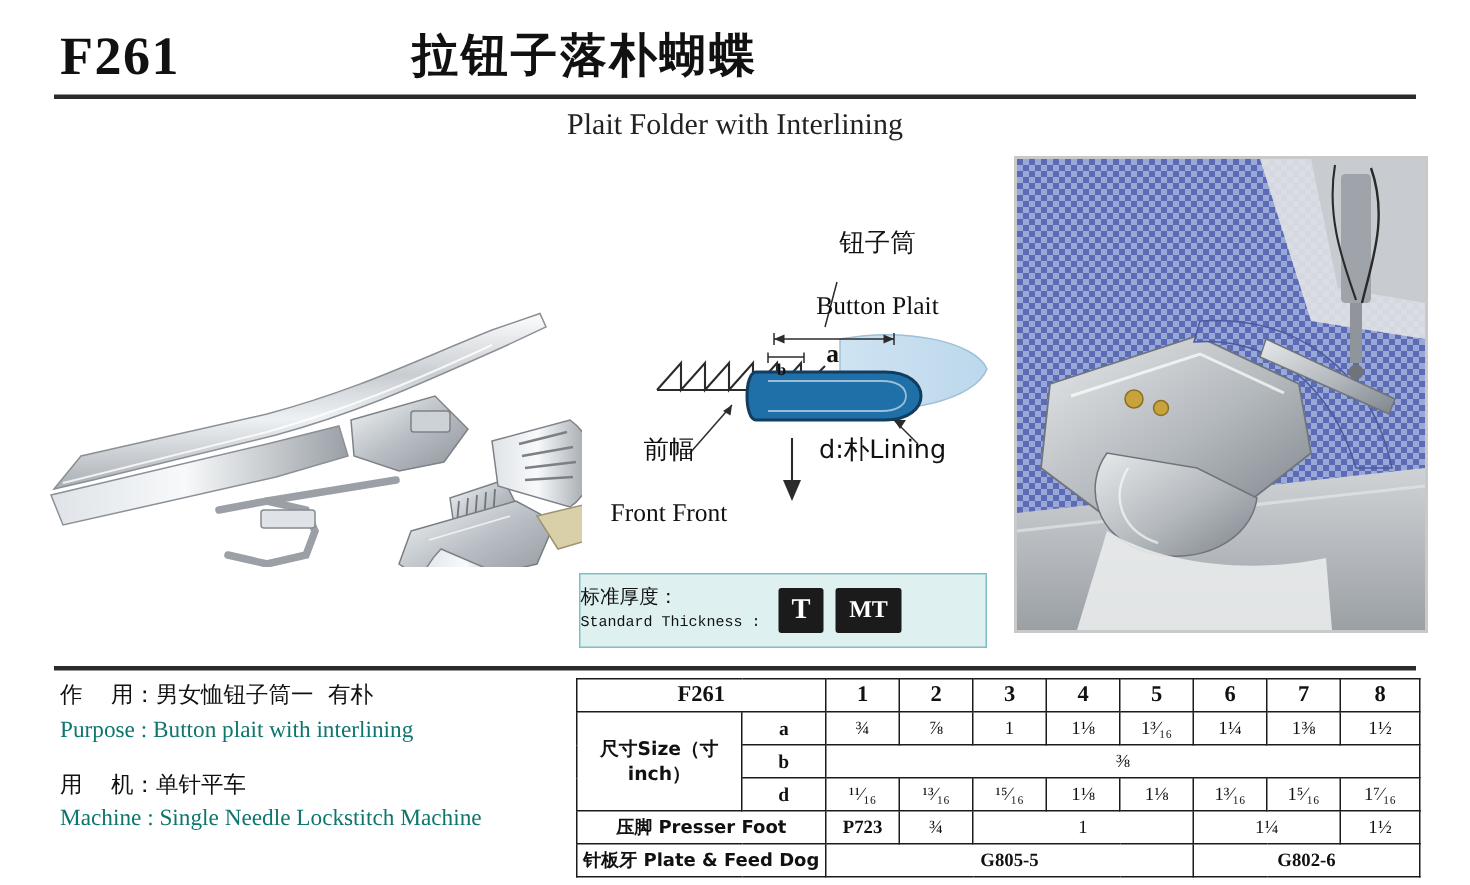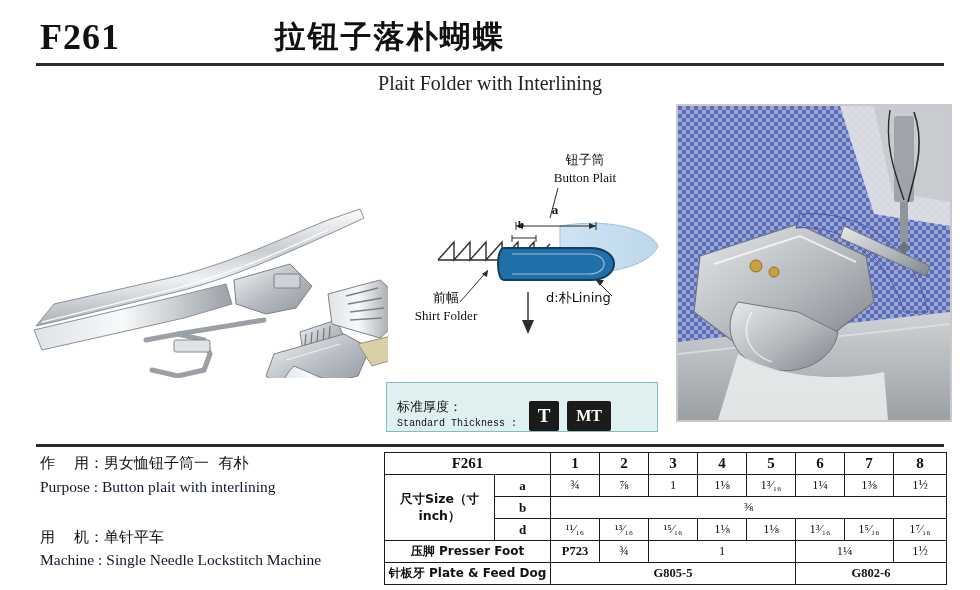--- a/index.html
+++ b/index.html
@@ -43,36 +43,36 @@
   
   .product-photo {
     position:absolute; left:28px; top:108px; width:360px; height:270px;
     overflow:hidden;
   }
   .product-photo svg { display:block; }
 
   
   .diagram { position:absolute; left:400px; top:130px; width:280px; height:220px; }
   .diagram .lbl {
-    position:absolute; font-size:13px; color:#111; line-height:1.25; text-align:center;
+    position:absolute; font-size:17px; color:#111; line-height:1.25; text-align:center;
   }
   .lbl-cn { font-family:"DejaVu Sans", sans-serif; font-size:13px; }
-  .lbl-en { font-family:"Liberation Serif", serif; font-size:12.5px; }
+  .lbl-en { font-family:"Liberation Serif", serif; font-size:12.5px;margin-top:23px; }
 
   
   .machine-photo {
     position:absolute; left:676px; top:104px; width:276px; height:318px;
     border:2px solid #c9c9c9; overflow:hidden; background:#6f6f8f;
   }
 
   
   .thickness {
     position:absolute; left:386px; top:382px; width:272px; height:50px;
     background:#dff0f0; border:1px solid #7fbfc4;
-    display:flex; align-items:flex-end; padding-left:10px;
+    display:flex; align-items:center; 
   }
   .thickness .txt { font-size:13px; line-height:1.45; color:#111; }
   .thickness .txt .cn { font-family:"DejaVu Sans", sans-serif; }
   .thickness .txt .en { font-family:Liberation Mono, monospace; font-size:10px; }
   .t-badges { display:flex; gap:8px; margin-left:12px; }
   .badge {
     background:#1b1b1b; color:#fff; font-weight:bold;
     font-family:"Liberation Serif", serif;
     display:flex; align-items:center; justify-content:center;
     border-radius:2px;
@@ -86,23 +86,23 @@
   }
 
   
   .info { position:absolute; left:40px; top:452px; width:330px; }
   .info-row { margin-bottom:6px; }
   .info-line-cn {
     font-family:"DejaVu Sans", sans-serif; font-size:15px; color:#111;
     white-space:pre; line-height:1.5;
   }
   .info-line-en {
-    font-family:"Liberation Serif", serif; font-size:15.5px; color:#0f172a; line-height:1.5;
-  }
-  .info-row.second { margin-top:28px; }
+    font-family:"Liberation Serif", serif; font-size:15.5px; color:#0f766e; line-height:1.5;
+  }
+  .info-row.second { margin-top:14px; }
 
   
   .spec {
     position:absolute; left:384px; top:452px; width:562px;
     border-collapse:collapse; table-layout:fixed;
     font-size:12px;
   }
   .spec td, .spec th {
     border:1px solid #1b1b1b; text-align:center; vertical-align:middle;
     padding:1px 2px; height:22px;
@@ -232,21 +232,21 @@
       <path d="M88 140 L82 144 L87 147 Z" fill="#2b2b2b"></path>
 
       <line x1="128" y1="162" x2="128" y2="196" stroke="#2b2b2b" stroke-width="1.4"></line>
       <path d="M128 204 L122 190 L134 190 Z" fill="#2b2b2b"></path>
     </svg>
 
     <div class="lbl lbl-cn" style="left:130px; top:22px; width:110px;">钮子筒</div>
     <div class="lbl lbl-en" style="left:130px; top:40px; width:110px;">Button Plait</div>
 
     <div class="lbl lbl-cn" style="left:-4px; top:160px; width:100px;">前幅</div>
-    <div class="lbl lbl-en" style="left:-4px; top:178px; width:100px;">Shirt Folder</div>
+    <div class="lbl lbl-en" style="left:-4px; top:178px; width:100px;">Front Front</div>
 
     <div class="lbl lbl-cn" style="left:146px; top:160px; width:120px; text-align:left;">d:朴Lining</div>
 
     <div class="lbl lbl-en" style="left:140px; top:72px; width:30px; font-weight:bold;">a</div>
     <div class="lbl lbl-en" style="left:110px; top:88px; width:22px; font-weight:bold; font-size:11px;">b</div>
   </div>
 
   <div class="machine-photo">
     <svg width="272" height="314" viewBox="0 0 272 314" xmlns="http://www.w3.org/2000/svg">
       <defs>

